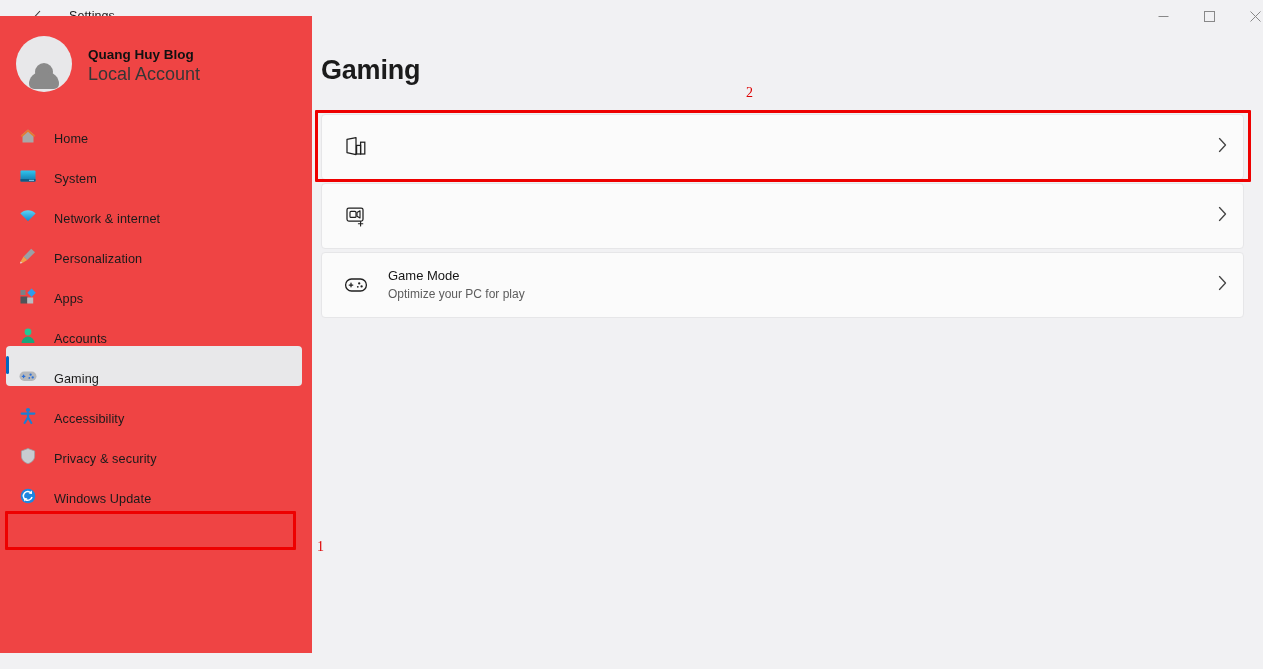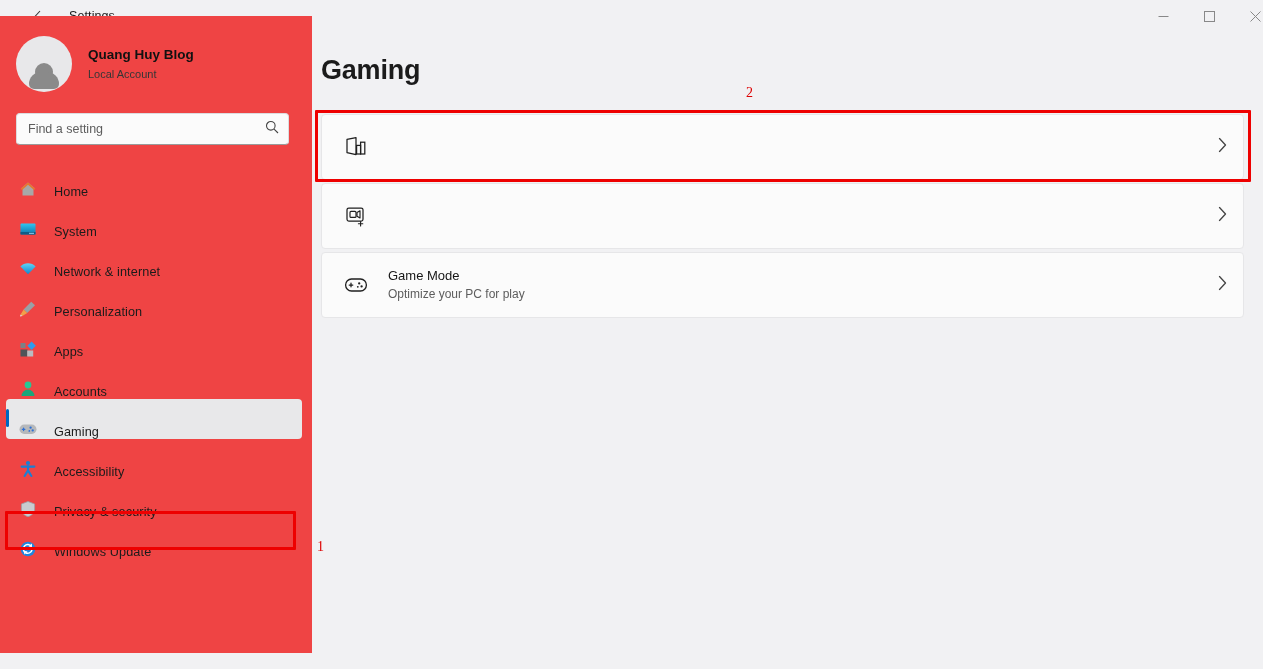--- a/index.html
+++ b/index.html
@@ -61,21 +61,21 @@
     position: relative; top: 8px;
   }
   .avatar .body {
     position: absolute; width: 30px; height: 17px;
     background: #8a8a8a;
     border-radius: 14px 14px 6px 6px;
     margin-top: 32px;
   }
   .acct-text { margin-left: 16px; }
   .acct-name { font-size: 13.5px; font-weight: bold; color: #111; line-height: 18px; }
-  .acct-type { font-size: 11px; color: #363636; line-height: 18px; margin-top: 1px; }
+  .acct-type { font-size: 18px; color: #363636; line-height: 18px; margin-top: 1px; }
 
   .searchbox {
     position: relative;
     margin: 21px 0 0 16px;
     width: 273px; height: 32px;
     background: #fbfbfb;
     border: 1px solid #dcdcdf;
     border-bottom: 1px solid #9a9a9a;
     border-radius: 4px;
     display: flex; align-items: center;
@@ -209,29 +209,20 @@
     <div class="avatar">
       <div class="head"></div>
       <div class="body"></div>
     </div>
     <div class="acct-text">
       <div class="acct-name">Quang Huy Blog</div>
       <div class="acct-type">Local Account</div>
     </div>
   </div>
 
-  <div class="searchbox">
-    <div class="ph">Find a setting</div>
-    <span class="sicon">
-      <svg width="14" height="14" viewBox="0 0 14 14">
-        <circle cx="5.8" cy="5.8" r="4.3" fill="none" stroke="#444" stroke-width="1.1"></circle>
-        <path d="M9.1 9.1 L13 13" stroke="#444" stroke-width="1.1"></path>
-      </svg>
-    </span>
-  </div>
 
   <div class="navlist">
 
     <div class="navitem">
       <span class="navicon">
         <svg width="18" height="18" viewBox="0 0 18 18">
           <path d="M9 2.5 L16 8.5 L14.5 8.5 L14.5 15.5 L3.5 15.5 L3.5 8.5 L2 8.5 Z" fill="#a8a8a8"></path>
           <path d="M9 2.5 L16.3 8.8 L15 10 L9 4.8 L3 10 L1.7 8.8 Z" fill="#e8772e"></path>
         </svg>
       </span>

